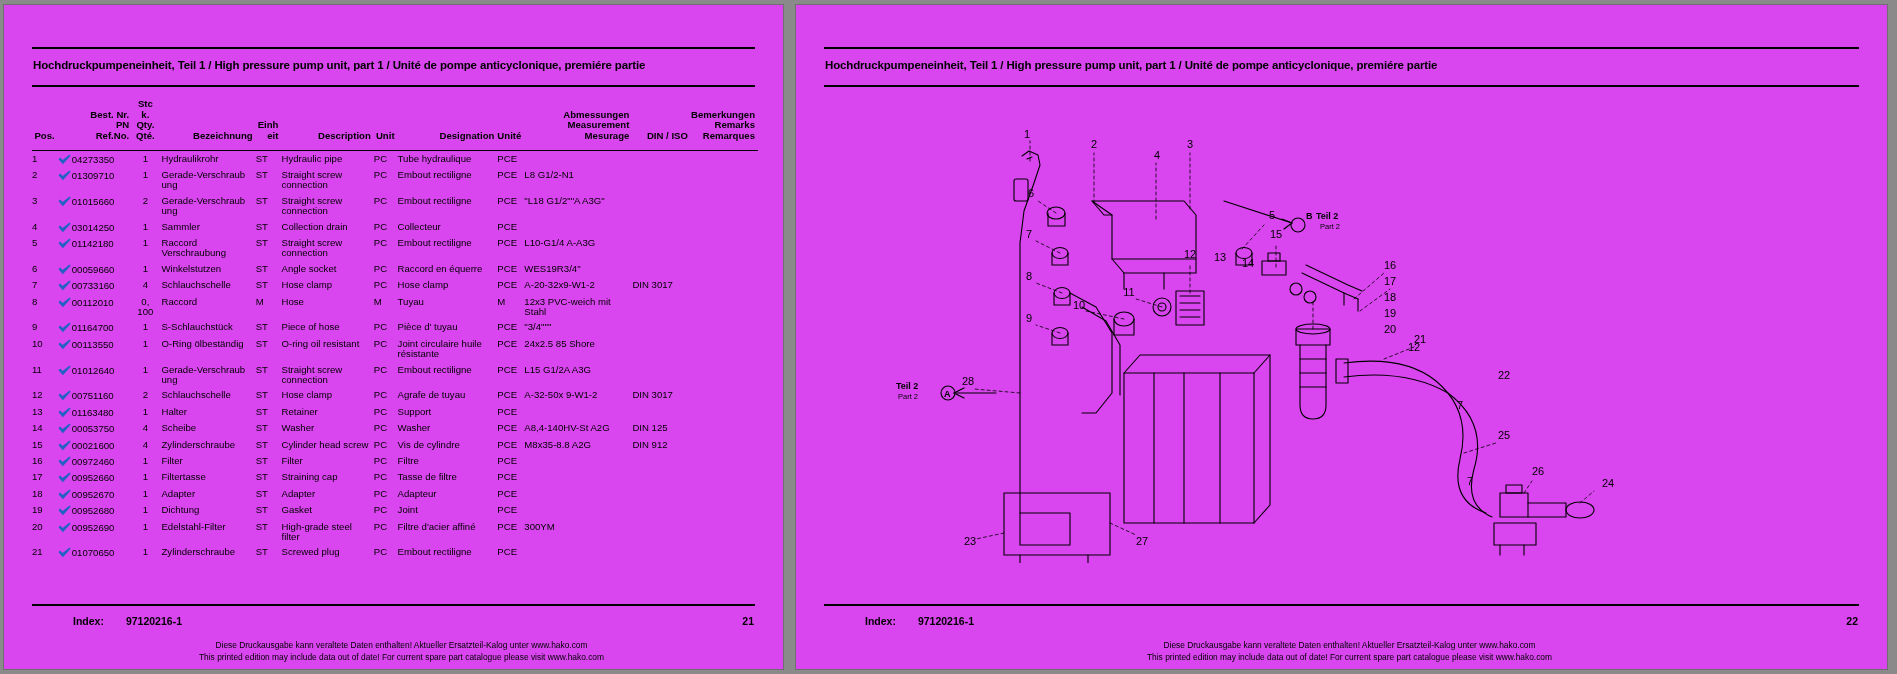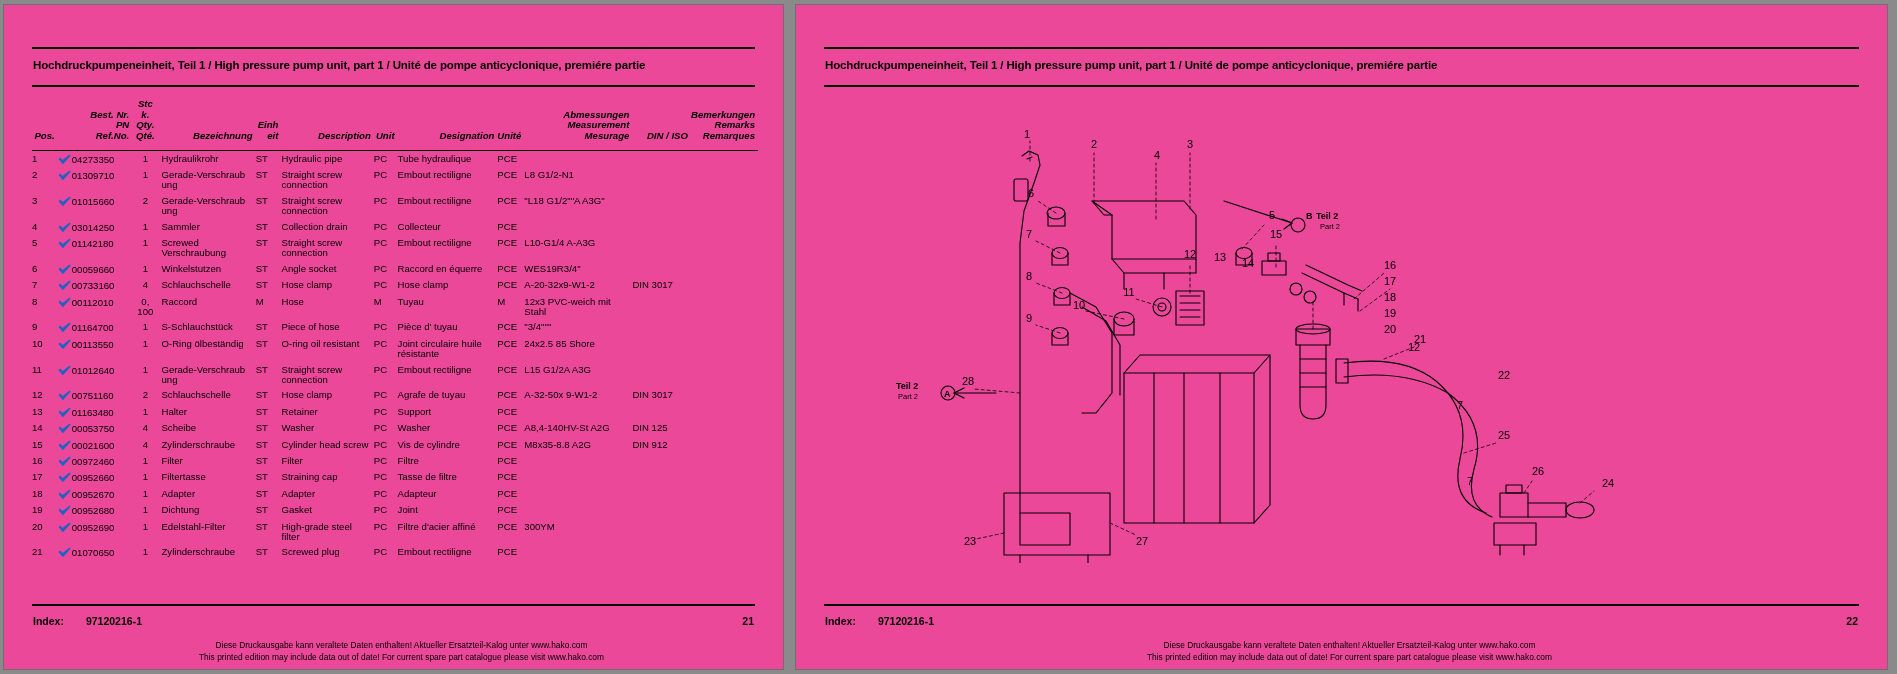--- a/index.html
+++ b/index.html
@@ -13,21 +13,21 @@
     position:relative;
     width:1897px;height:674px;
     display:flex;
     gap:11px;
     padding:0;
     box-sizing:border-box;
     background:#8a8a8a;
   }
   .page{
     position:relative;
-    background:#ec4899;
+    background:#d946ef;
     box-sizing:border-box;
     border:1px solid #6f6f6f;
     overflow:hidden;
   }
   .page-left{width:781px;height:666px;margin:4px 0 0 3px;}
   .page-right{width:1093px;height:666px;margin:4px 0 0 0;}
 
   
   .rule-top{
     position:absolute;left:28px;right:28px;top:42px;
@@ -43,21 +43,21 @@
     border-top:2px solid #000;
   }
   .rule-bottom{
     position:absolute;left:28px;right:28px;bottom:63px;
     border-top:2px solid #000;
   }
   .index-line{
     position:absolute;bottom:42px;left:29px;
     font-size:10.5px;font-weight:bold;color:#000;
   }
-  .index-line .idx-label{margin-right:22px;}
+  .index-line .idx-label{margin-right:22px;margin-left:40px;}
   .page-num{
     position:absolute;bottom:42px;right:29px;
     font-size:10.5px;font-weight:bold;color:#000;
   }
   .footer{
     position:absolute;bottom:6px;left:16px;right:0;
     text-align:center;
     font-size:8.4px;color:#000;line-height:12px;
   }
 
@@ -66,21 +66,20 @@
     position:absolute;left:28px;top:92px;width:726px;
     border-collapse:collapse;
     font-size:9.6px;color:#000;
   }
   .tbl th{
     font-weight:bold;text-align:left;
     vertical-align:bottom;
     padding:0 3px 1px 0;
     line-height:10.4px;
     font-size:9.6px;
-    font-style:italic;
   }
   .tbl thead tr.head-row th{height:44px;text-align:right;}
   .thead-rule td{
     border-bottom:1.6px solid #000;
     height:3px;padding:0;
   }
   .tbl td{
     vertical-align:top;
     padding:2.5px 3px 2.5px 0;
     line-height:10.4px;
@@ -249,21 +248,21 @@
             <td></td>
             <td></td>
             <td></td>
           </tr>
           <tr>
             <td class="pos-cell">5</td>
             <td class="pn-cell"><span class="chk"><svg viewBox="0 0 13 11" width="13" height="11">
                   <path d="M0.5 5.2 L2.2 3.4 L4.6 6.0 L11.6 0.6 L12.6 1.8 L4.9 10.2 Z" fill="#1f61c4"></path>
                 </svg></span><span>01142180</span></td>
             <td class="qty-cell">1</td>
-            <td>Screwed Verschraubung</td>
+            <td>Raccord Verschraubung</td>
             <td class="unit-cell">ST</td>
             <td>Straight screw connection</td>
             <td class="unit-cell">PC</td>
             <td>Embout rectiligne</td>
             <td class="unit-cell">PCE</td>
             <td>L10-G1/4 A-A3G</td>
             <td></td>
             <td></td>
           </tr>
           <tr>

